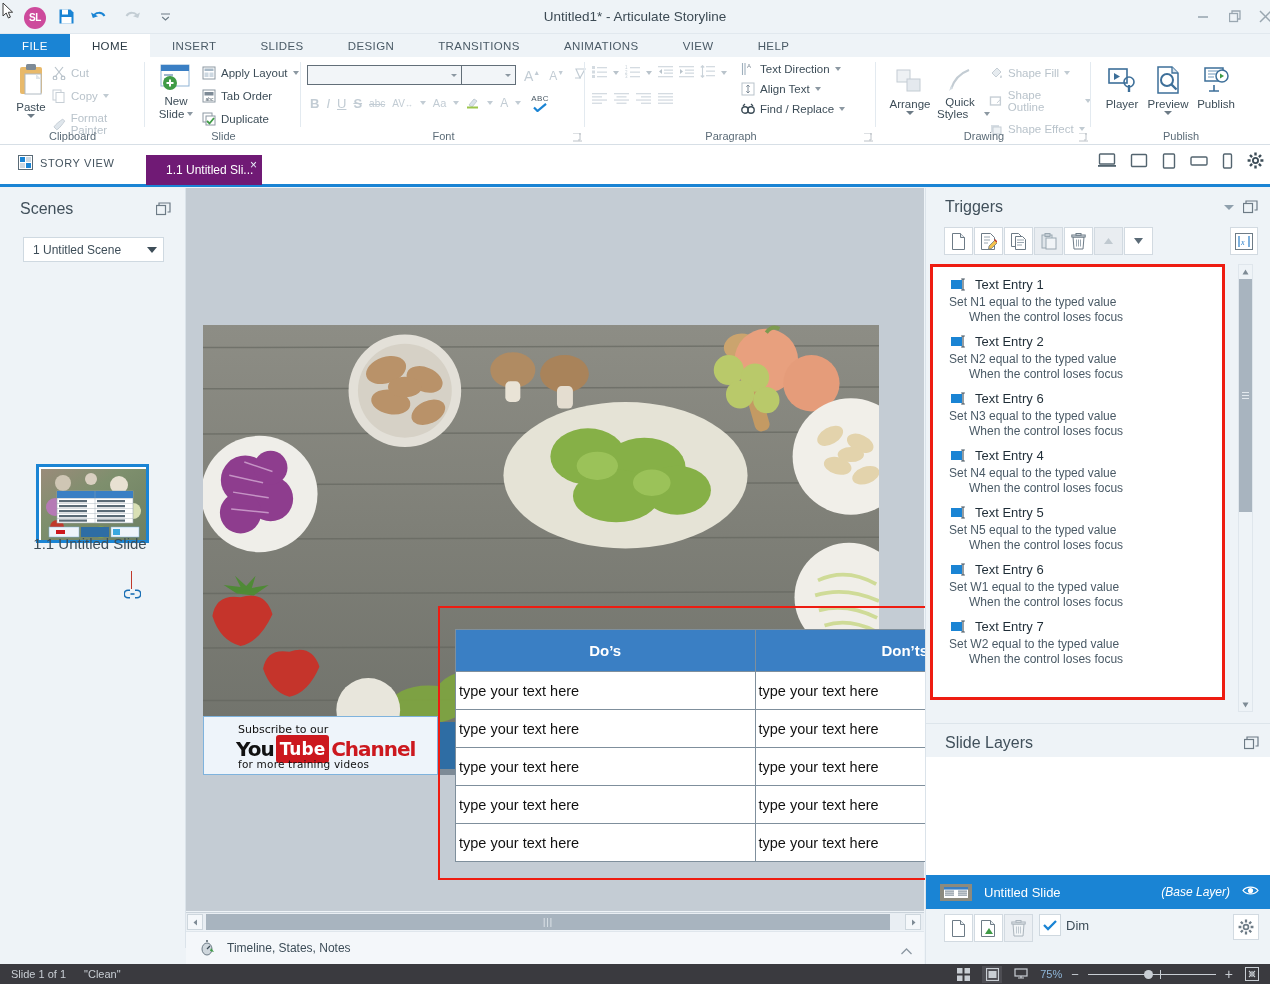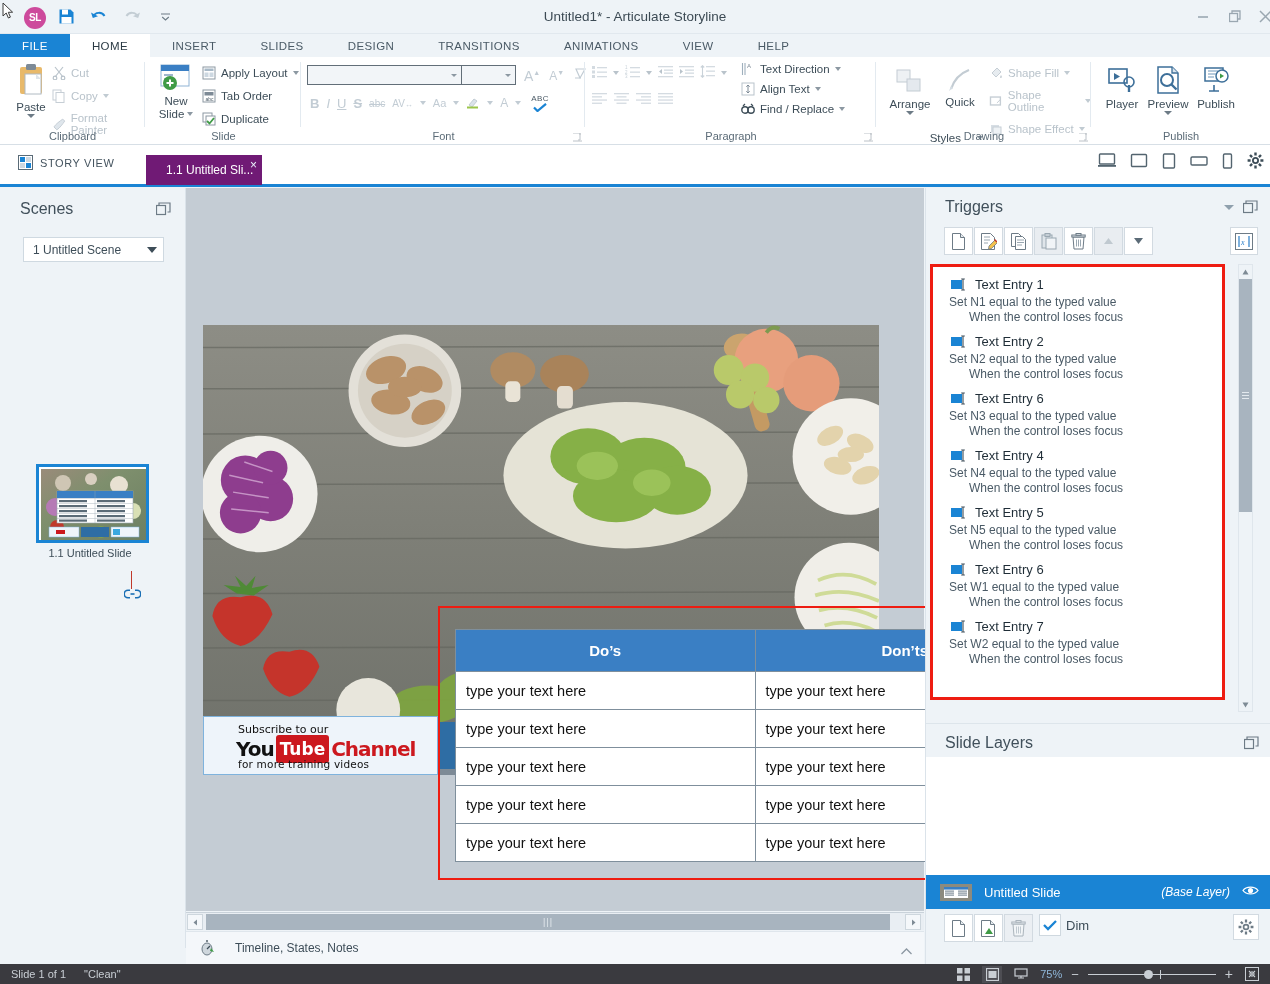--- a/index.html
+++ b/index.html
@@ -141,22 +141,22 @@
     position:absolute; left:23px; top:49px; width:141px; height:25px;
     background:#fff; border:1px solid #cfd9e1; display:flex; align-items:center;
     padding:0 6px 0 9px; font-size:12px; color:#3d4d58; cursor:pointer;
   }
   .scene-select .sc{ margin-left:auto; width:0;height:0;
     border-left:5px solid transparent;border-right:5px solid transparent;border-top:6px solid #3d4d58;}
   .thumb-wrap{
     position:absolute; left:36px; top:276px; width:113px; height:79px;
     border:3px solid #1a84d4; background:#fff; padding:2px; cursor:pointer;
   }
-  .thumb-label{ position:absolute; left:0; top:359px; width:180px; text-align:center;
-    font-size:11px; color:#3d4d58;}
+  .thumb-label{ position:absolute; left:0; top:347px; width:180px; text-align:center;
+    font-size:15px; color:#3d4d58;}
   .link-stem{ position:absolute; left:131px; top:383px; width:1px; height:18px; background:#c0392b;}
   .link-icon{ position:absolute; left:124px; top:400px; cursor:pointer;}
 
   
   .canvas-area{
     position:absolute; left:186px; top:188px; width:738px; height:723px; background:#c4ccd4;
   }
   .slide-stage{
     position:absolute; left:17px; top:137px; width:676px; height:450px; background:#7d8a96;
     overflow:hidden;
@@ -172,21 +172,21 @@
   
   .dtable{
     position:absolute; left:269px; top:441px; width:600px; font-size:14.5px;
     border-collapse:collapse; table-layout:fixed;
   }
   .dtable th{
     background:#3a7fc4; color:#fff; height:42px; font-weight:bold; font-size:15px;
     border:1px solid #7f8f9c; text-align:center;
   }
   .dtable td{
-    background:#fff; height:38px; border:1px solid #7f8f9c; padding-left:10px;
+    background:#fff; height:38px; border:1px solid #7f8f9c; padding-left:3px;
     color:#111; font-size:14.5px;
   }
 
   
   .fstrip{ position:absolute; left:0; bottom:0; width:720px; height:59px; display:flex;}
   .fs-cell{ position:relative; }
   .fs-left{ width:235px; background:#eef4fa; border:1px solid #7fb3dd; }
   .fs-mid{ width:250px; background:transparent; display:flex; align-items:center; justify-content:center;}
   .fs-mid-inner{ width:250px; height:47px; background:#2e6da4; display:flex; align-items:center; justify-content:center; gap:9px;}
   .fs-right{ flex:1; background:#eef4fa; border:1px solid #7fb3dd; display:flex; align-items:center; gap:8px; padding-left:12px;}
@@ -205,21 +205,21 @@
   
   .hsb{ position:absolute; left:186px; top:912px; width:738px; height:18px; background:#e9eef3; border-top:1px solid #c9d2da;}
   .hsb-btn{ position:absolute; top:1px; width:16px; height:16px; background:#f4f7fa; border:1px solid #cdd6dd; display:flex; align-items:center; justify-content:center; cursor:pointer;}
   .hsb-thumb{ position:absolute; left:20px; top:1px; width:684px; height:16px; background:#a8b4bf; cursor:pointer;
     display:flex; align-items:center; justify-content:center; color:#e3e9ee; font-size:9px; letter-spacing:1px;}
 
   
   .timeline{
     position:absolute; left:186px; top:931px; width:738px; height:33px;
     background:#f4f7fa; border-top:1px solid #dfe6ec; display:flex; align-items:center;
-    padding-left:14px; gap:20px;
+    padding-left:14px; gap:12px;
   }
   .tl-label{ font-size:12px; color:#3d4d58; cursor:pointer;}
   .tl-up{ position:absolute; right:12px; top:12px; cursor:pointer;}
 
   
   .rpanel{ position:absolute; left:925px; top:188px; width:345px; height:776px; background:#eef3f7;
     border-left:1px solid #dbe3ea;}
   .ptitle{ font-size:16px; color:#41505b;}
   .phead{ position:relative; height:38px; }
   .phead .ptitle{ position:absolute; left:19px; top:10px;}
@@ -604,21 +604,21 @@
           </svg>
         <div style="font-size:11.5px;color:#3d4d58;">Arrange</div>
         <div style="margin:1px auto 0;width:0;height:0;border-left:4px solid transparent;border-right:4px solid transparent;border-top:4px solid #6d7b86;"></div>
       </div>
       <div class="qstyles">
         <svg width="28" height="24" viewBox="0 0 28 24">
             <path d="M5 20c3-9 10-16 18-19" stroke="#c3ccd3" stroke-width="2.2" fill="none"></path>
             <path d="M3 22l4-3-2-2z" fill="#d5dde3"></path>
           </svg>
         <div style="font-size:11.5px;color:#3d4d58;line-height:12px;">Quick</div>
-        <div style="display:flex;align-items:center;justify-content:flex-end;gap:16px;margin-top:24px;">
+        <div style="display:flex;align-items:center;justify-content:flex-start;gap:16px;">
           <span style="font-size:11.5px;color:#3d4d58;">Styles</span>
           <span class="caret"></span>
         </div>
       </div>
       <div class="shape-list">
         <div class="itm">
           <svg width="14" height="14" viewBox="0 0 14 14">
               <path d="M3 7l5-5 4 4-5 5z" fill="#e7ecf0" stroke="#c6ced5"></path>
               <path d="M12 9c1 1.5 1.5 2.5 0 3s-1-1.5 0-3z" fill="#c6ced5"></path>
             </svg>

